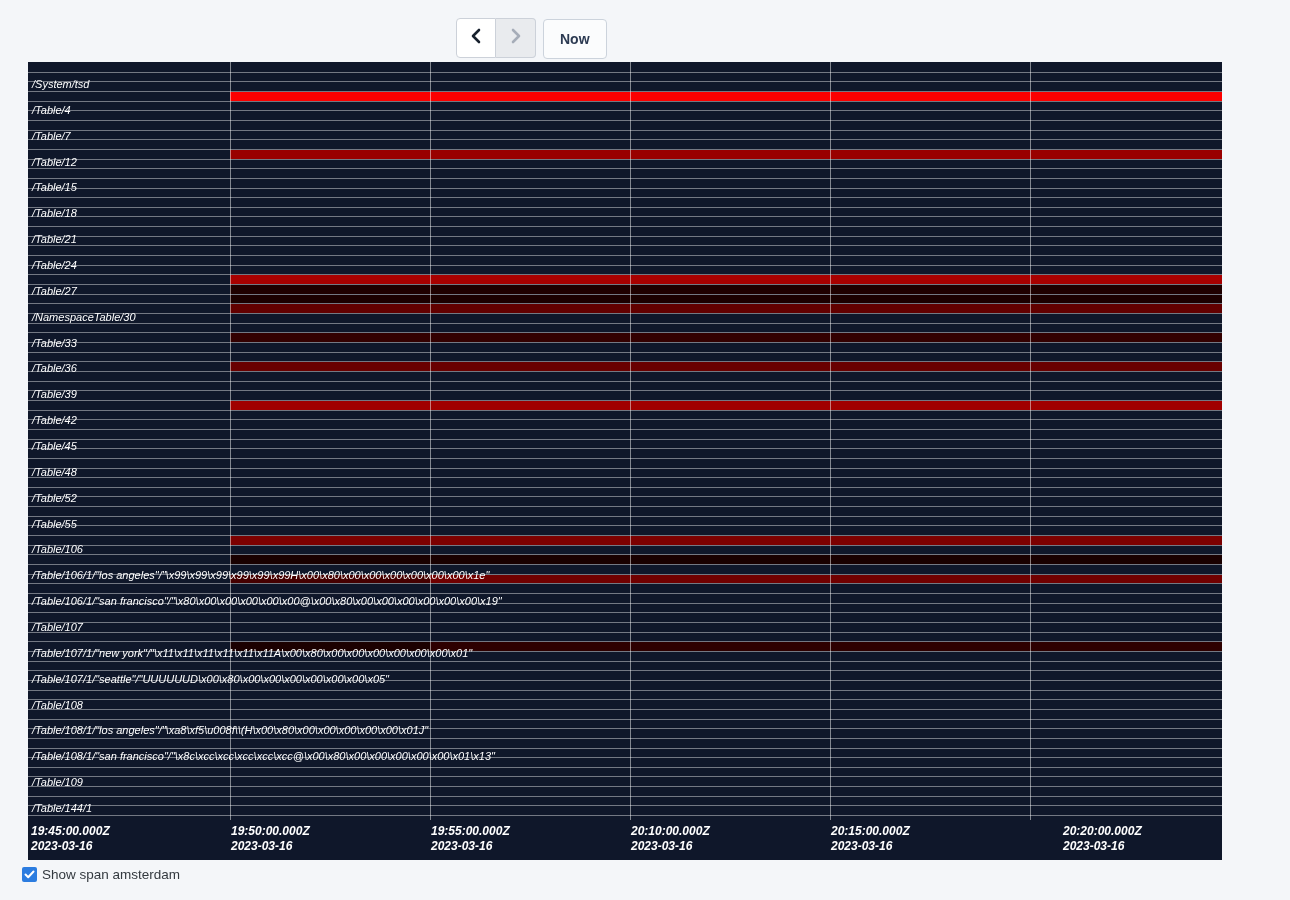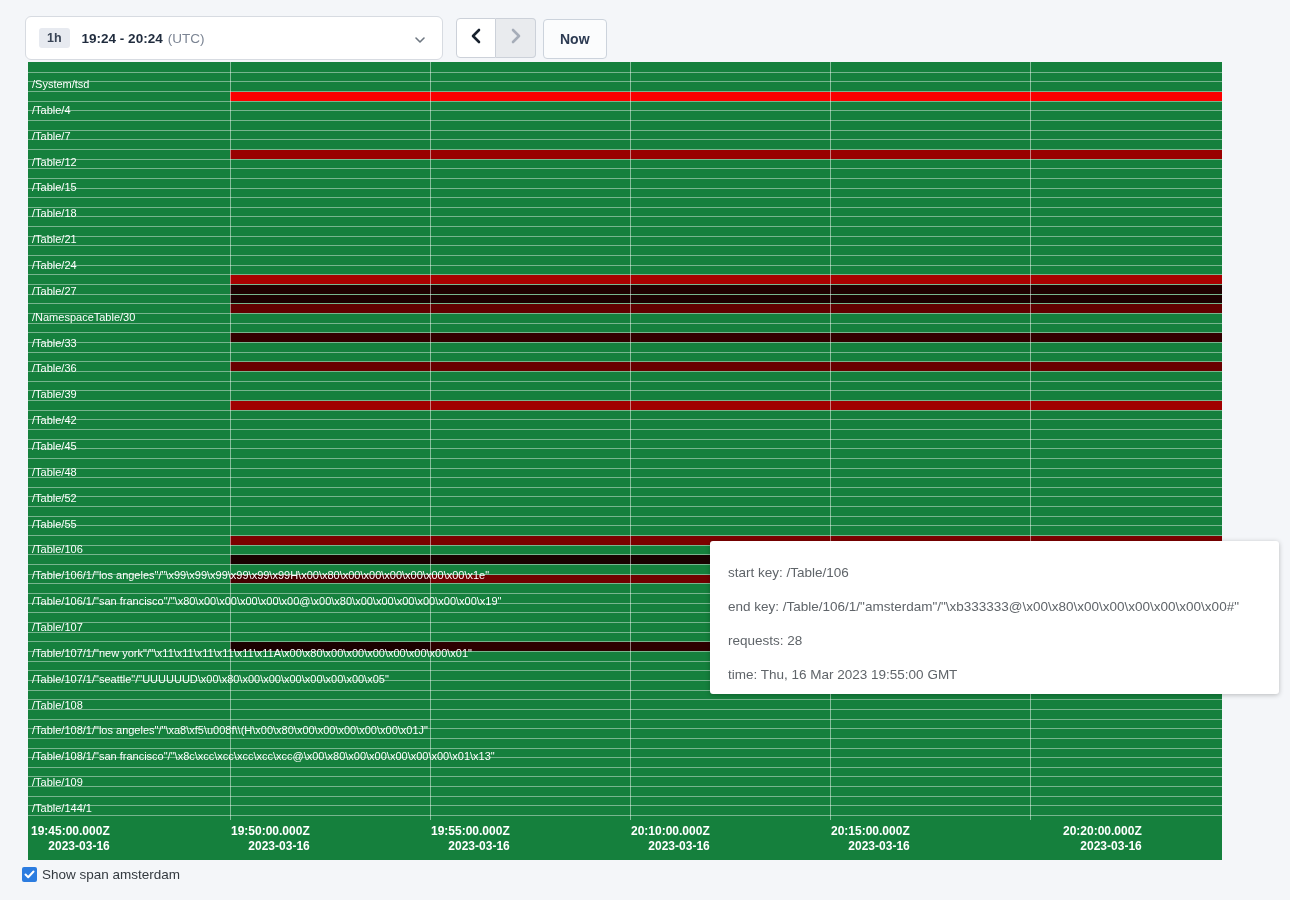--- a/index.html
+++ b/index.html
@@ -30,34 +30,34 @@
   .nav-btn.next { border-radius:0 4px 4px 0; background:#e9ebee; border-left:none; cursor:default; }
   .now-btn {
     position:absolute; left:543px; top:19px; height:40px; padding:0 16px;
     background:#fbfcfd; border:1px solid #ccd3dc; border-radius:4px;
     font-size:14px; font-weight:bold; color:#2c3a52; cursor:pointer;
     display:flex; align-items:center;
   }
   
   #plot {
     position:absolute; left:28px; top:62px; width:1194px; height:798px;
-    background:#15803d; overflow:hidden; cursor:crosshair;
+    background:#0f172a; overflow:hidden; cursor:crosshair;font-style:italic;
   }
   .hline { position:absolute; left:0; width:100%; height:1px;
            background:rgba(255,255,255,0.42); }
   .vline { position:absolute; top:0; height:758px; width:1px;
            background:rgba(255,255,255,0.48); }
   .band  { position:absolute; }
   .rowlabel {
     position:absolute; left:4px; transform:translateY(-50%);
     color:#ffffff; font-size:11px; white-space:nowrap; letter-spacing:0px;
   }
   .xlab {
     position:absolute; top:762px; color:#ffffff; font-size:12px;
-    font-weight:bold; line-height:15px; white-space:nowrap;text-align:right;
+    font-weight:bold; line-height:15px; white-space:nowrap;
   }
   
   .tooltip {
     position:absolute; left:710px; top:541px; width:569px; height:153px;
     background:#ffffff; border-radius:3px; box-shadow:0 1px 5px rgba(0,0,0,0.25);
     padding:10px 18px; color:#5f6469; font-size:13.5px;
   }
   .tooltip div { margin-top:9px; line-height:25px; white-space:nowrap; }
   
   .footer { position:absolute; left:22px; top:867px; display:flex; align-items:center; }
@@ -65,30 +65,20 @@
     width:15px; height:15px; border-radius:2px; background:#2b7ce0;
     display:flex; align-items:center; justify-content:center; cursor:pointer;
   }
   .checkbox-label { margin-left:5px; font-size:13.5px; color:#33393f; }
 </style>
 </head>
 <body>
 
 <div id="app">
 
-  <div class="range-select">
-    <span class="range-chip">1h</span>
-    <span class="range-text">19:24 - 20:24</span>
-    <span class="range-zone">(UTC)</span>
-    <span class="range-caret">
-      <svg width="12" height="12" viewBox="0 0 12 12">
-          <polyline points="2,4 6,8 10,4" fill="none" stroke="#6e7781" stroke-width="1.6" stroke-linecap="round" stroke-linejoin="round"></polyline>
-        </svg>
-    </span>
-  </div>
 
   <div class="nav-group">
     <div class="nav-btn prev">
       <span>
         <svg width="14" height="16" viewBox="0 0 14 16">
             <polyline points="10,2 4,8 10,14" fill="none" stroke="#18212e" stroke-width="2.6" stroke-linecap="round" stroke-linejoin="round"></polyline>
           </svg>
       </span>
     </div>
     <div class="nav-btn next">
@@ -249,26 +239,20 @@
       <div class="xlab" style="left: 803px;">
         <div>20:15:00.000Z</div>
         <div>2023-03-16</div>
       </div>
       <div class="xlab" style="left: 1035px;">
         <div>20:20:00.000Z</div>
         <div>2023-03-16</div>
       </div>
     </div>
 
-  <div class="tooltip">
-    <div>start key: /Table/106</div>
-    <div>end key: /Table/106/1/"amsterdam"/"\xb333333@\x00\x80\x00\x00\x00\x00\x00\x00#"</div>
-    <div>requests: 28</div>
-    <div>time: Thu, 16 Mar 2023 19:55:00 GMT</div>
-  </div>
 
   <div class="footer">
     <span class="checkbox">
       <span>
         <svg width="11" height="11" viewBox="0 0 11 11">
             <polyline points="1.5,5.5 4.2,8.2 9.5,2.5" fill="none" stroke="#ffffff" stroke-width="2" stroke-linecap="round" stroke-linejoin="round"></polyline>
           </svg>
       </span>
     </span>
     <span class="checkbox-label">Show span amsterdam</span>

